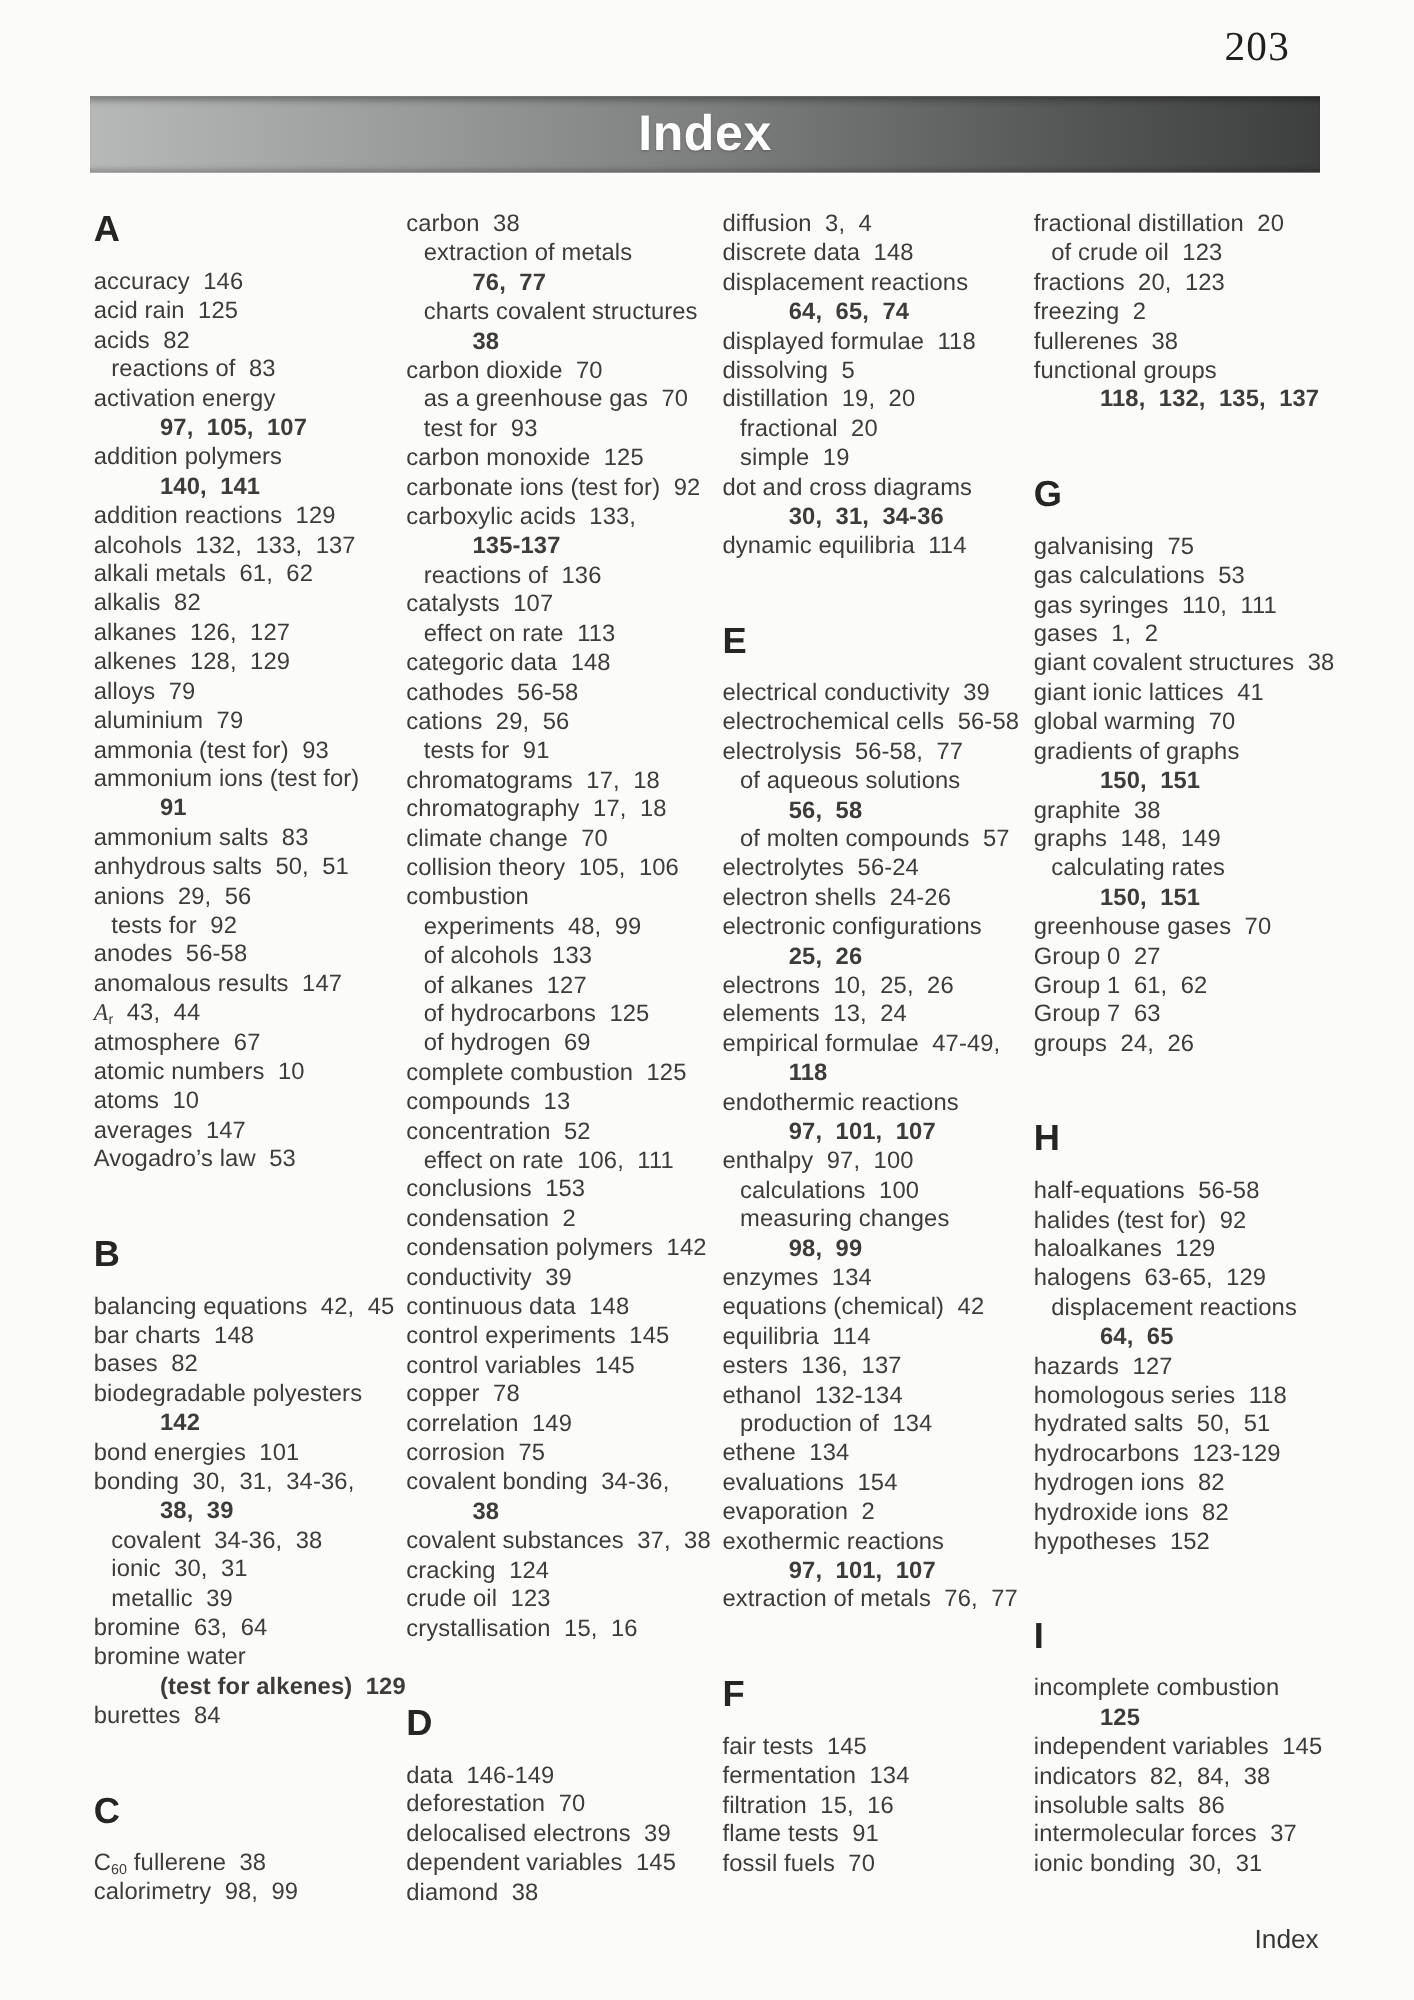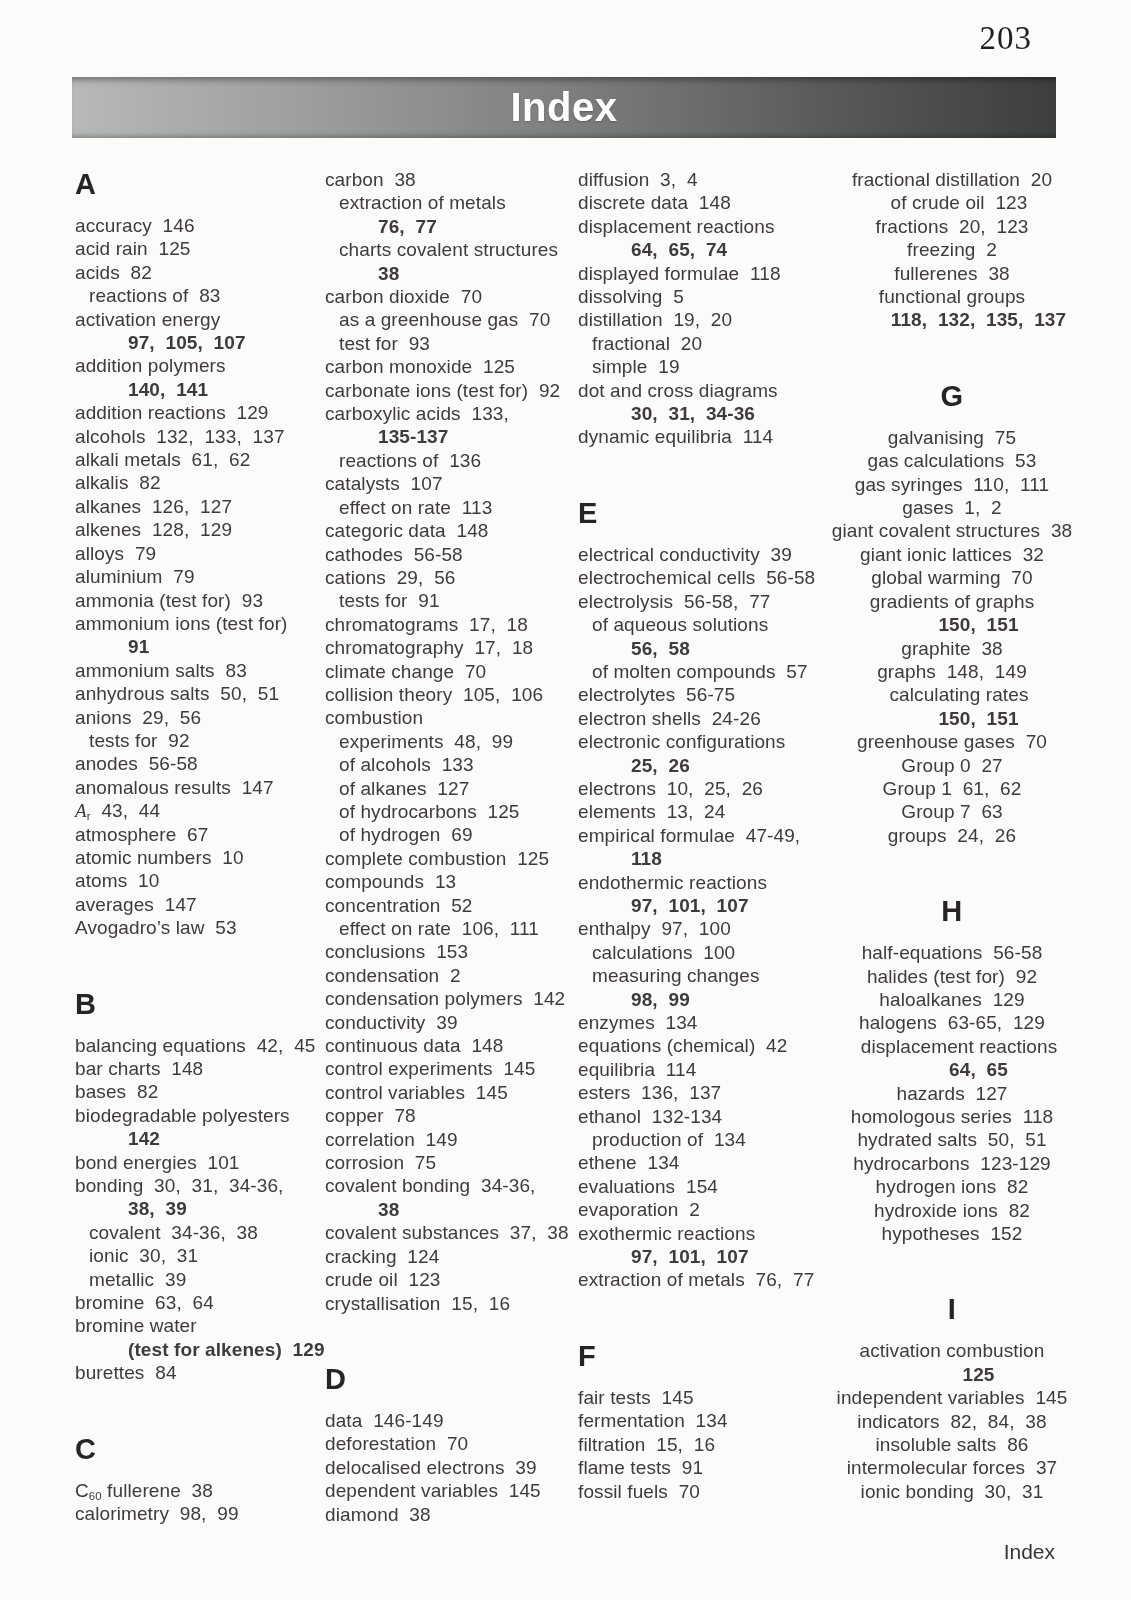--- a/index.html
+++ b/index.html
@@ -30,21 +30,21 @@
   }
 
   .cols{
     position:absolute;left:75px;top:168px;width:1002px;
     display:flex;align-items:flex-start;
   }
   .col{flex:none;}
   .col:nth-child(1){width:250px;}
   .col:nth-child(2){width:253px;}
   .col:nth-child(3){width:249px;}
-  .col:nth-child(4){width:250px;text-align:center;}
+  .col:nth-child(4){width:250px;}
 
   .sec{
     font-size:29px;line-height:32px;font-weight:700;color:#262522;
     margin:48px 0 14px 0;letter-spacing:0.5px;
   }
   .col .sec:first-child{margin-top:0;}
 
   .line{
     font-size:19px;line-height:23.4px;white-space:pre;
     color:#3e3b39;letter-spacing:0.1px;
@@ -194,21 +194,21 @@
         <div class="line">dot and cross diagrams</div>
         <div class="line i2">30,  31,  34-36</div>
         <div class="line">dynamic equilibria  114</div>
         <div class="sec">E</div>
         <div class="line">electrical conductivity  39</div>
         <div class="line">electrochemical cells  56-58</div>
         <div class="line">electrolysis  56-58,  77</div>
         <div class="line i1">of aqueous solutions</div>
         <div class="line i2">56,  58</div>
         <div class="line i1">of molten compounds  57</div>
-        <div class="line">electrolytes  56-75</div>
+        <div class="line">electrolytes  56-24</div>
         <div class="line">electron shells  24-26</div>
         <div class="line">electronic configurations</div>
         <div class="line i2">25,  26</div>
         <div class="line">electrons  10,  25,  26</div>
         <div class="line">elements  13,  24</div>
         <div class="line">empirical formulae  47-49,</div>
         <div class="line i2">118</div>
         <div class="line">endothermic reactions</div>
         <div class="line i2">97,  101,  107</div>
         <div class="line">enthalpy  97,  100</div>
@@ -241,21 +241,21 @@
         <div class="line">freezing  2</div>
         <div class="line">fullerenes  38</div>
         <div class="line">functional groups</div>
         <div class="line i2">118,  132,  135,  137</div>
         <div class="sec">G</div>
         <div class="line">galvanising  75</div>
         <div class="line">gas calculations  53</div>
         <div class="line">gas syringes  110,  111</div>
         <div class="line">gases  1,  2</div>
         <div class="line">giant covalent structures  38</div>
-        <div class="line">giant ionic lattices  32</div>
+        <div class="line">giant ionic lattices  41</div>
         <div class="line">global warming  70</div>
         <div class="line">gradients of graphs</div>
         <div class="line i2">150,  151</div>
         <div class="line">graphite  38</div>
         <div class="line">graphs  148,  149</div>
         <div class="line i1">calculating rates</div>
         <div class="line i2">150,  151</div>
         <div class="line">greenhouse gases  70</div>
         <div class="line">Group 0  27</div>
         <div class="line">Group 1  61,  62</div>
@@ -269,21 +269,21 @@
         <div class="line i1">displacement reactions</div>
         <div class="line i2">64,  65</div>
         <div class="line">hazards  127</div>
         <div class="line">homologous series  118</div>
         <div class="line">hydrated salts  50,  51</div>
         <div class="line">hydrocarbons  123-129</div>
         <div class="line">hydrogen ions  82</div>
         <div class="line">hydroxide ions  82</div>
         <div class="line">hypotheses  152</div>
         <div class="sec">I</div>
-        <div class="line">activation combustion</div>
+        <div class="line">incomplete combustion</div>
         <div class="line i2">125</div>
         <div class="line">independent variables  145</div>
         <div class="line">indicators  82,  84,  38</div>
         <div class="line">insoluble salts  86</div>
         <div class="line">intermolecular forces  37</div>
         <div class="line">ionic bonding  30,  31</div>
       </div>
   </div>
 
   <div class="footer">Index</div>

